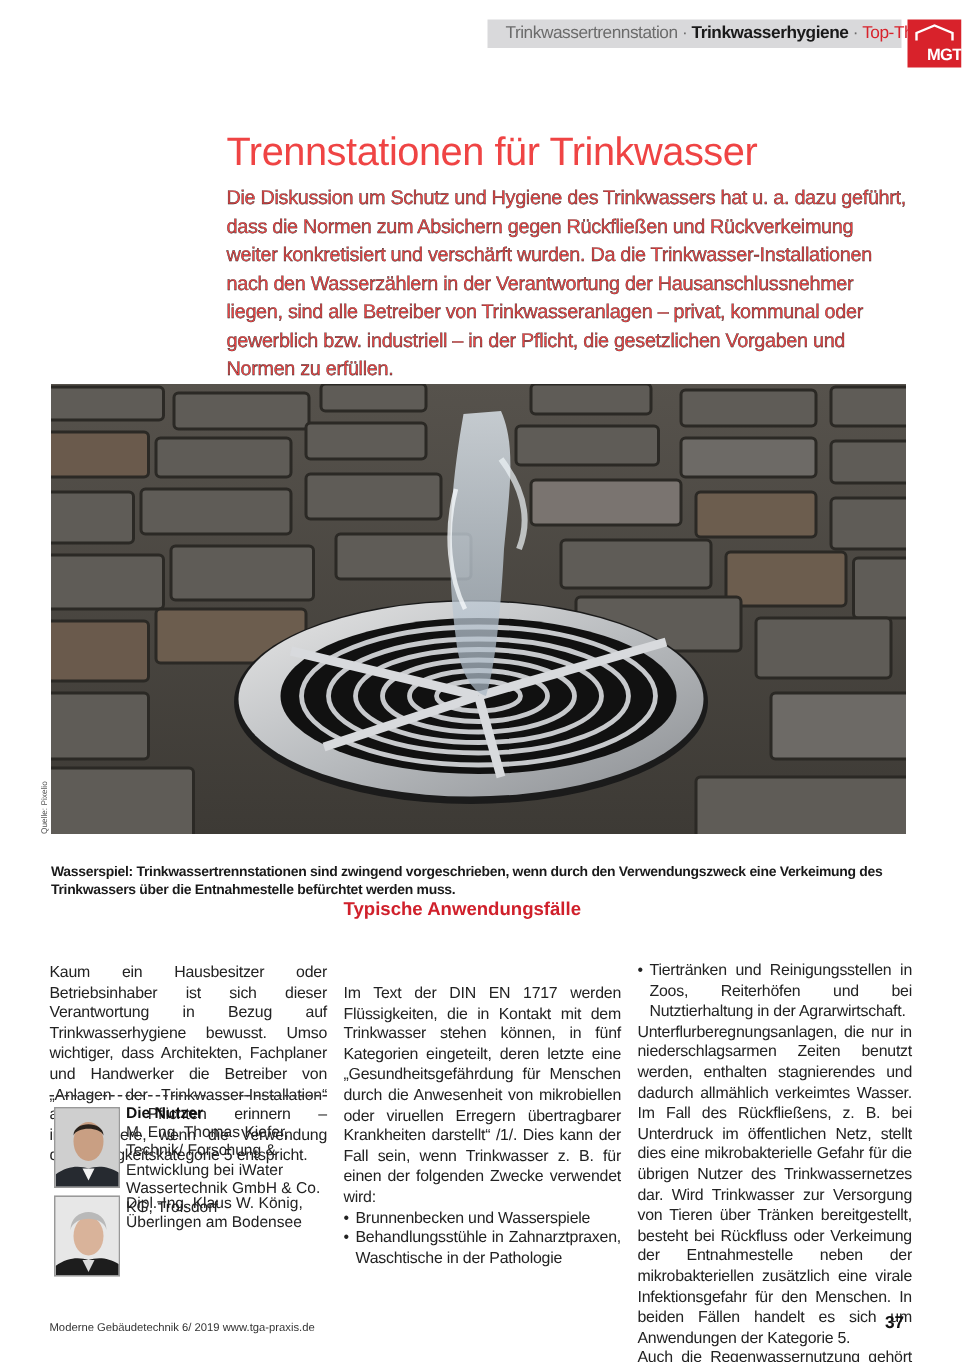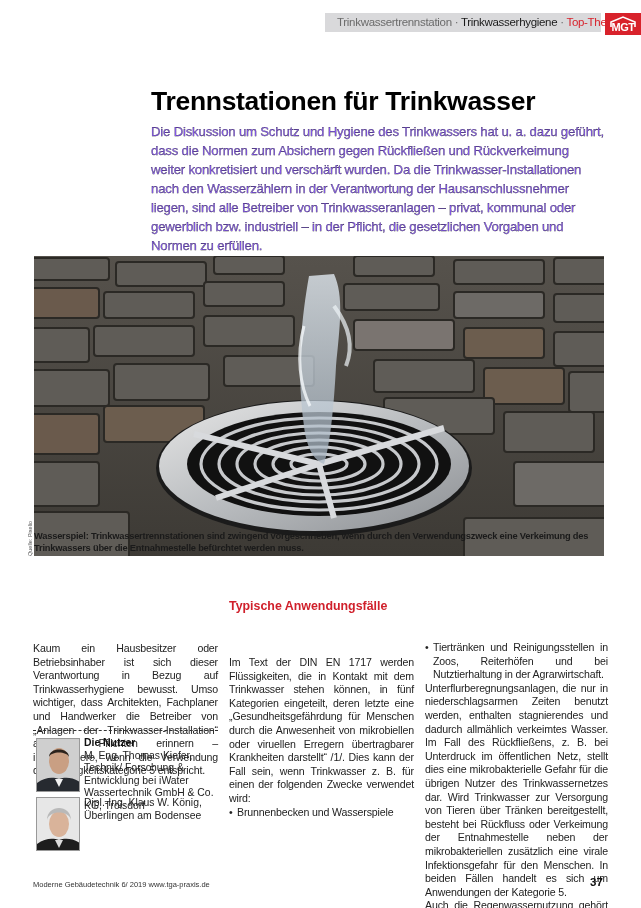--- a/index.html
+++ b/index.html
@@ -6,52 +6,52 @@
   html, body { width: 641px; height: 908px; background: #ffffff; overflow: hidden; }
   body { position: relative; font-family: "Liberation Sans", sans-serif; color: #1e1e1e; }
 
   .header-bar {
     position: absolute; left: 325px; top: 13px; width: 276px; height: 19px;
     background: #d9d9db; font-size: 11.5px; line-height: 19px; padding-left: 12px;
     white-space: nowrap; letter-spacing: -0.3px;
   }
   .hb-sec { color: #6b6b6b; text-align: right; }
   .hb-dot { color: #6b6b6b; }
-  .hb-main { color: #1a1a1a; }
+  .hb-main { color: #1a1a1a; font-weight: bold; }
   .hb-top { color: #d8222b; }
   .logo {
-    position: absolute; left: 605px; top: 13px; width: 36px; height: 22px;
+    position: absolute; left: 605px; top: 13px; width: 36px; height: 32px;
     background: #d8222b; color: #fff; font-weight: bold; font-size: 11px;
-    display: flex; align-items: flex-end; justify-content: center; padding-bottom: 2px;
+    display: flex; align-items: flex-end; justify-content: flex-end; padding-bottom: 2px;
   }
   .logo svg { position: absolute; left: 4px; top: 3px; }
   .logo span { position: relative; z-index: 1; letter-spacing: -0.5px; }
 
   .title {
     position: absolute; left: 151px; top: 86px;
-    font-size: 26.5px; font-weight: bold; color: #000000; letter-spacing: -0.3px;
+    font-size: 26.5px; font-weight: normal; color: #ef4444; letter-spacing: -0.3px;
     white-space: nowrap;
   }
   .lead {
     position: absolute; left: 151px; top: 122px; width: 455px;
-    font-size: 13.2px; line-height: 19px; color: #8b5cf6; font-weight: bold;
+    font-size: 13.2px; line-height: 19px; color: #ef4444; font-weight: bold;
     font-weight: 600; letter-spacing: -0.2px;
   }
   .lead { font-weight: normal; -webkit-text-stroke: 0.25px #1e1e1e; }
 
   .photo {
     position: absolute; left: 34px; top: 256px; width: 570px; height: 300px;
     overflow: hidden; background: #4a4640;
   }
   .credit {
     position: absolute; left: 27px; top: 556px; transform-origin: 0 0; transform: rotate(-90deg);
     font-size: 5.5px; color: #555; white-space: nowrap;
   }
   .caption {
-    position: absolute; left: 34px; top: 530px; width: 572px;
+    position: absolute; left: 34px; top: 575px; width: 572px;
     font-size: 9.3px; line-height: 12px; font-weight: bold; color: #1a1a1a; letter-spacing: -0.2px;
   }
 
   .col { position: absolute; font-size: 10.6px; line-height: 13.6px; color: #222; text-align: justify; letter-spacing: -0.15px; margin-top: 39px; }
   .col1 { left: 33px; top: 603px; width: 185px; }
   .col2 { left: 229px; top: 617px; width: 185px; }
   .col3 { left: 425px; top: 602px; width: 183px; }
   .subhead { position: absolute; left: 229px; top: 599px; font-size: 12.4px; color: #d0202b; white-space: nowrap; }
 
   .bullets { list-style: none; }
@@ -194,20 +194,21 @@
     <path d="M10,22 C10,6 34,6 34,22 C32,12 12,12 10,22 Z" fill="#b9b9b9"></path>
   </svg>
 </div>
 <div class="author2">Dipl.-Ing. Klaus W. König, Überlingen am Bodensee</div>
 
 <h2 class="subhead">Typische Anwendungsfälle</h2>
 <div class="col col2">
   <p>Im Text der DIN EN 1717 werden Flüssigkeiten, die in Kontakt mit dem Trinkwasser stehen können, in fünf Kategorien eingeteilt, deren letzte eine „Gesundheitsgefährdung für Menschen durch die Anwesenheit von mikrobiellen oder viruellen Erregern übertragbarer Krankheiten darstellt“ /1/. Dies kann der Fall sein, wenn Trinkwasser z. B. für einen der folgenden Zwecke verwendet wird:</p>
   <ul class="bullets">
     <li>Brunnenbecken und Wasserspiele</li>
+    <li>Behandlungsstühle in Zahnarztpraxen, Waschtische in der Pathologie</li>
   </ul>
 </div>
 
 <div class="col col3">
   <ul class="bullets">
     <li>Tiertränken und Reinigungsstellen in Zoos, Reiterhöfen und bei Nutztierhaltung in der Agrarwirtschaft.</li>
   </ul>
   <p>Unterflurberegnungsanlagen, die nur in niederschlagsarmen Zeiten benutzt werden, enthalten stagnierendes und dadurch allmählich verkeimtes Wasser. Im Fall des Rückfließens, z. B. bei Unterdruck im öffentlichen Netz, stellt dies eine mikrobakterielle Gefahr für die übrigen Nutzer des Trinkwassernetzes dar. Wird Trinkwasser zur Versorgung von Tieren über Tränken bereitgestellt, besteht bei Rückfluss oder Verkeimung der Entnahmestelle neben der mikrobakteriellen zusätzlich eine virale Infektionsgefahr für den Menschen. In beiden Fällen handelt es sich um Anwendungen der Kategorie 5.</p>
   <p>Auch die Regenwassernutzung gehört dazu, obwohl Niederschlagswasser von</p>
 </div>

